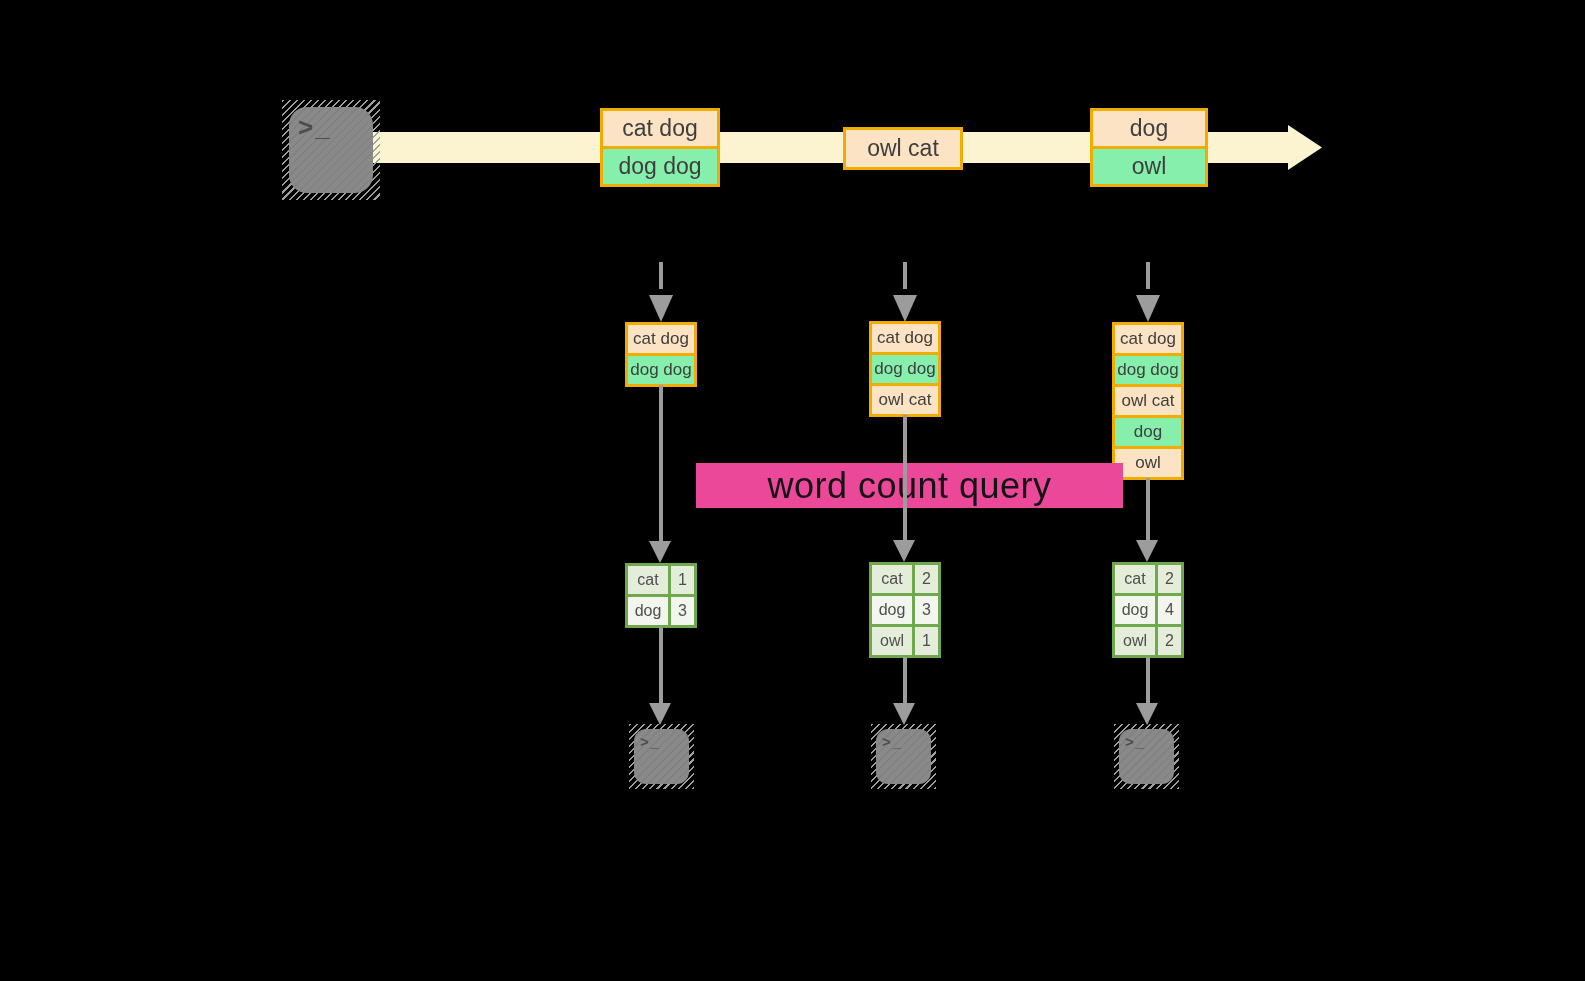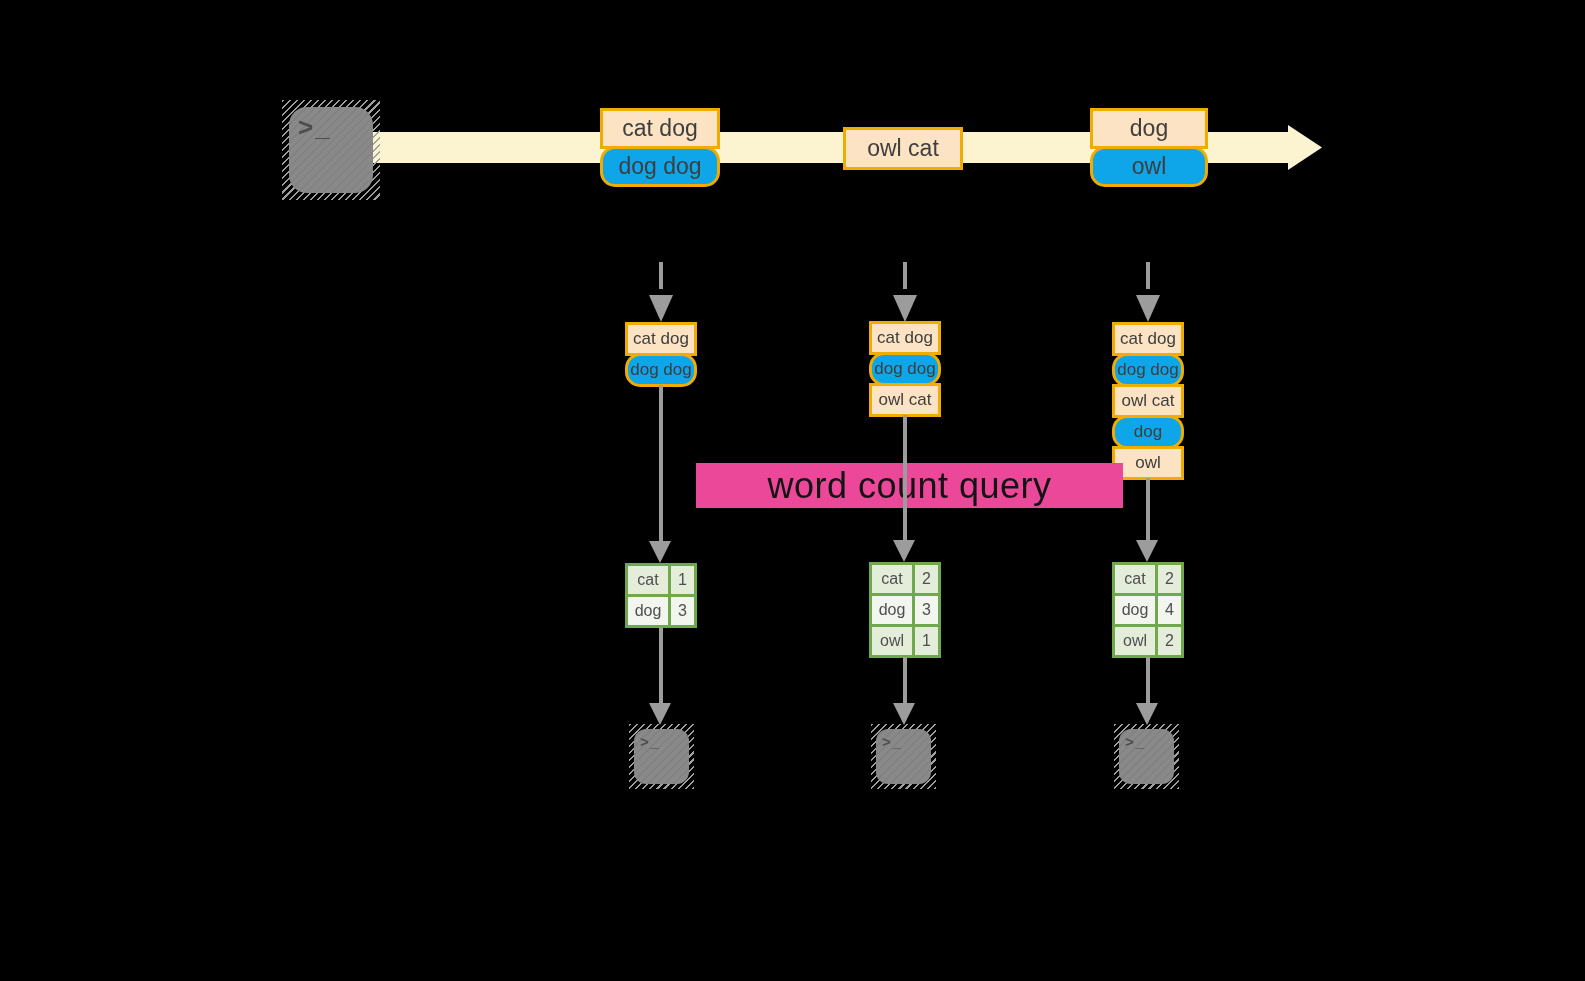--- a/index.html
+++ b/index.html
@@ -24,21 +24,21 @@
   .shaft{background:#fcf3d1;}
   .head-right{background:#fcf3d1;clip-path:polygon(0 0,100% 50%,0 100%);}
 
   
   .obox .c{
     width:100%;border:3px solid #f0ad00;display:flex;align-items:center;justify-content:center;
     color:#3e3e3e;
   }
   .obox .c + .c{margin-top:-3px;}
   .fd{background:#fbe3c3;}  
-  .fl{background:#0ea5e9;border-radius:15px;}  
+  .fl{background:#86efac;}  
   .stream-cell{height:41px;font-size:23px;}
   .stream-cell.single{height:43px;}
   .stack-cell{height:34px;font-size:17px;}
 
   
   .gline{background:#9c9c9c;}
   .ghead{background:#9c9c9c;clip-path:polygon(0 0,100% 0,50% 100%);}
 
   
   .banner{

